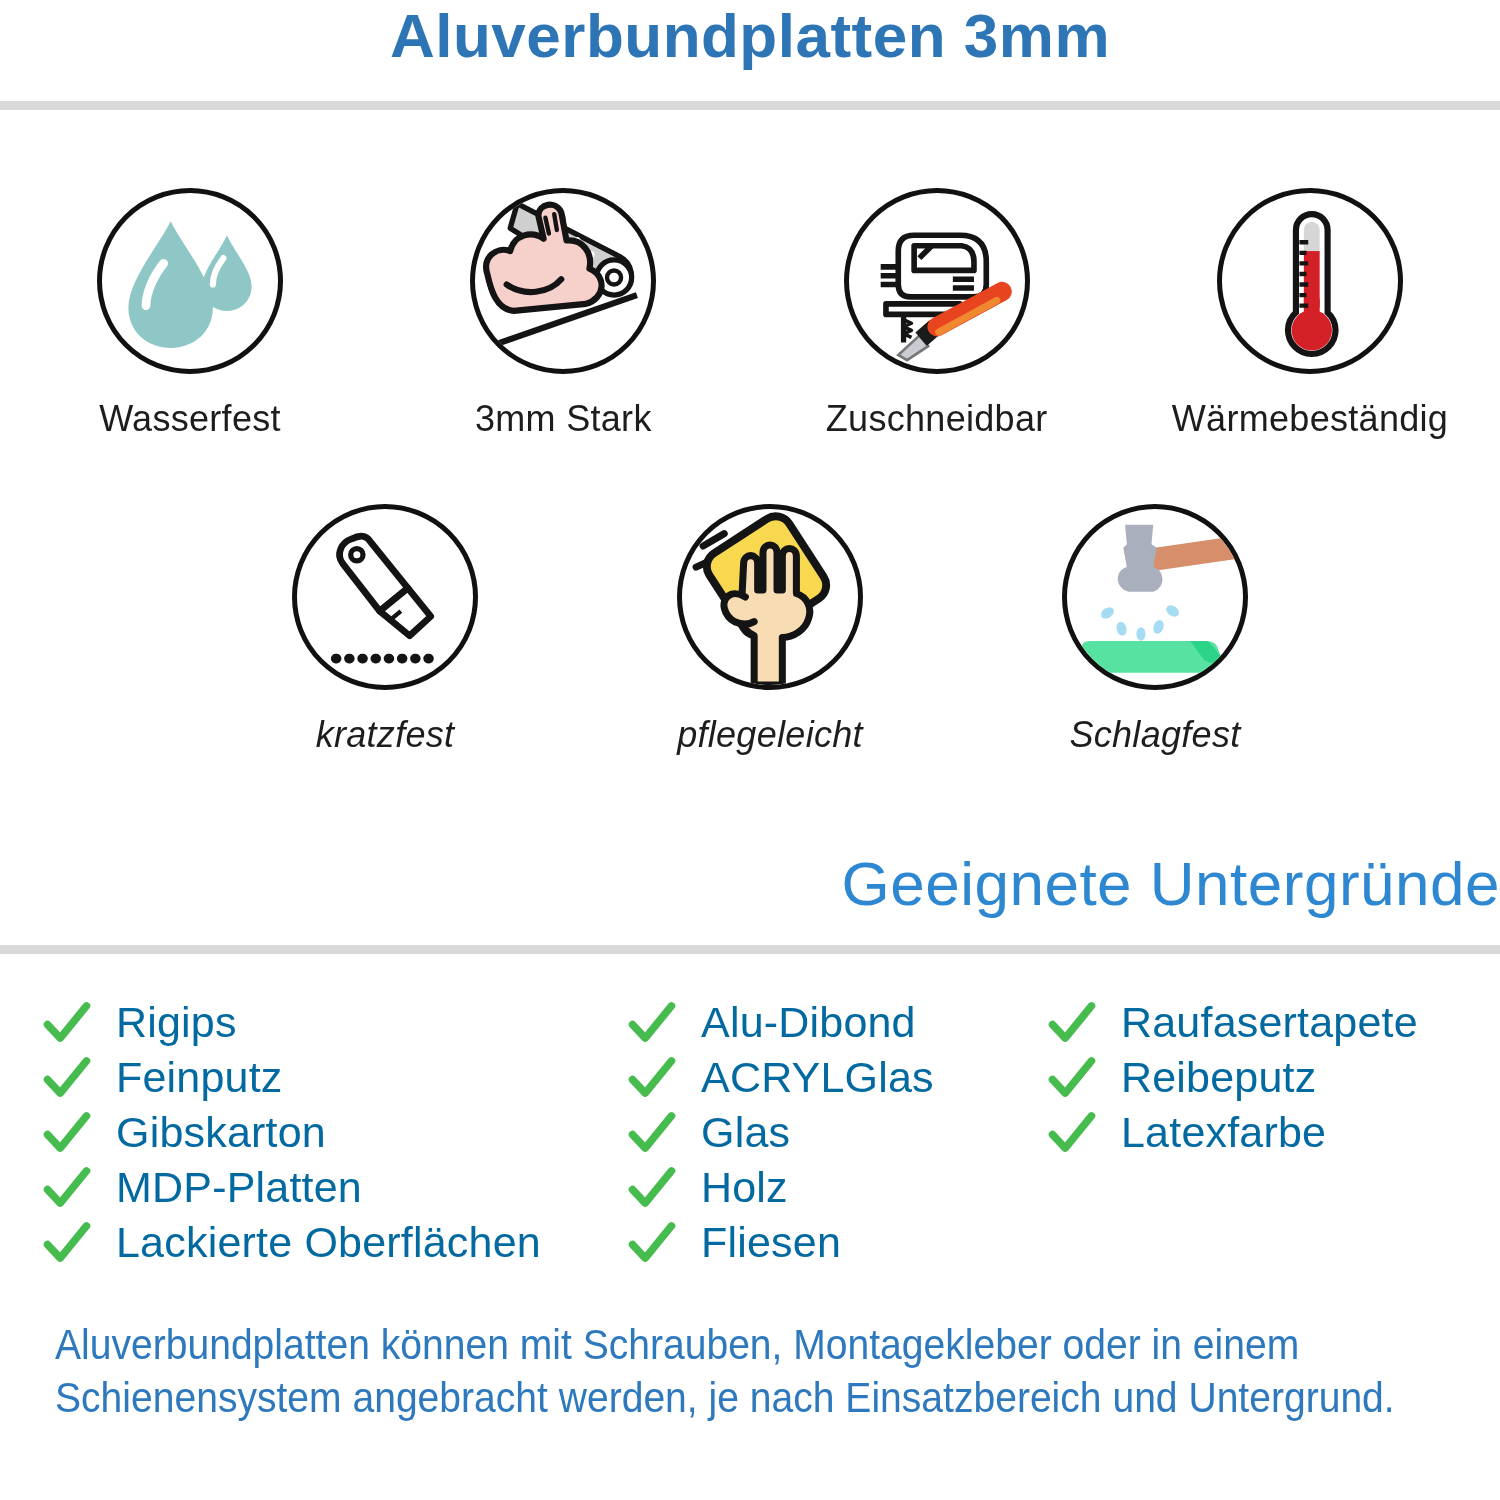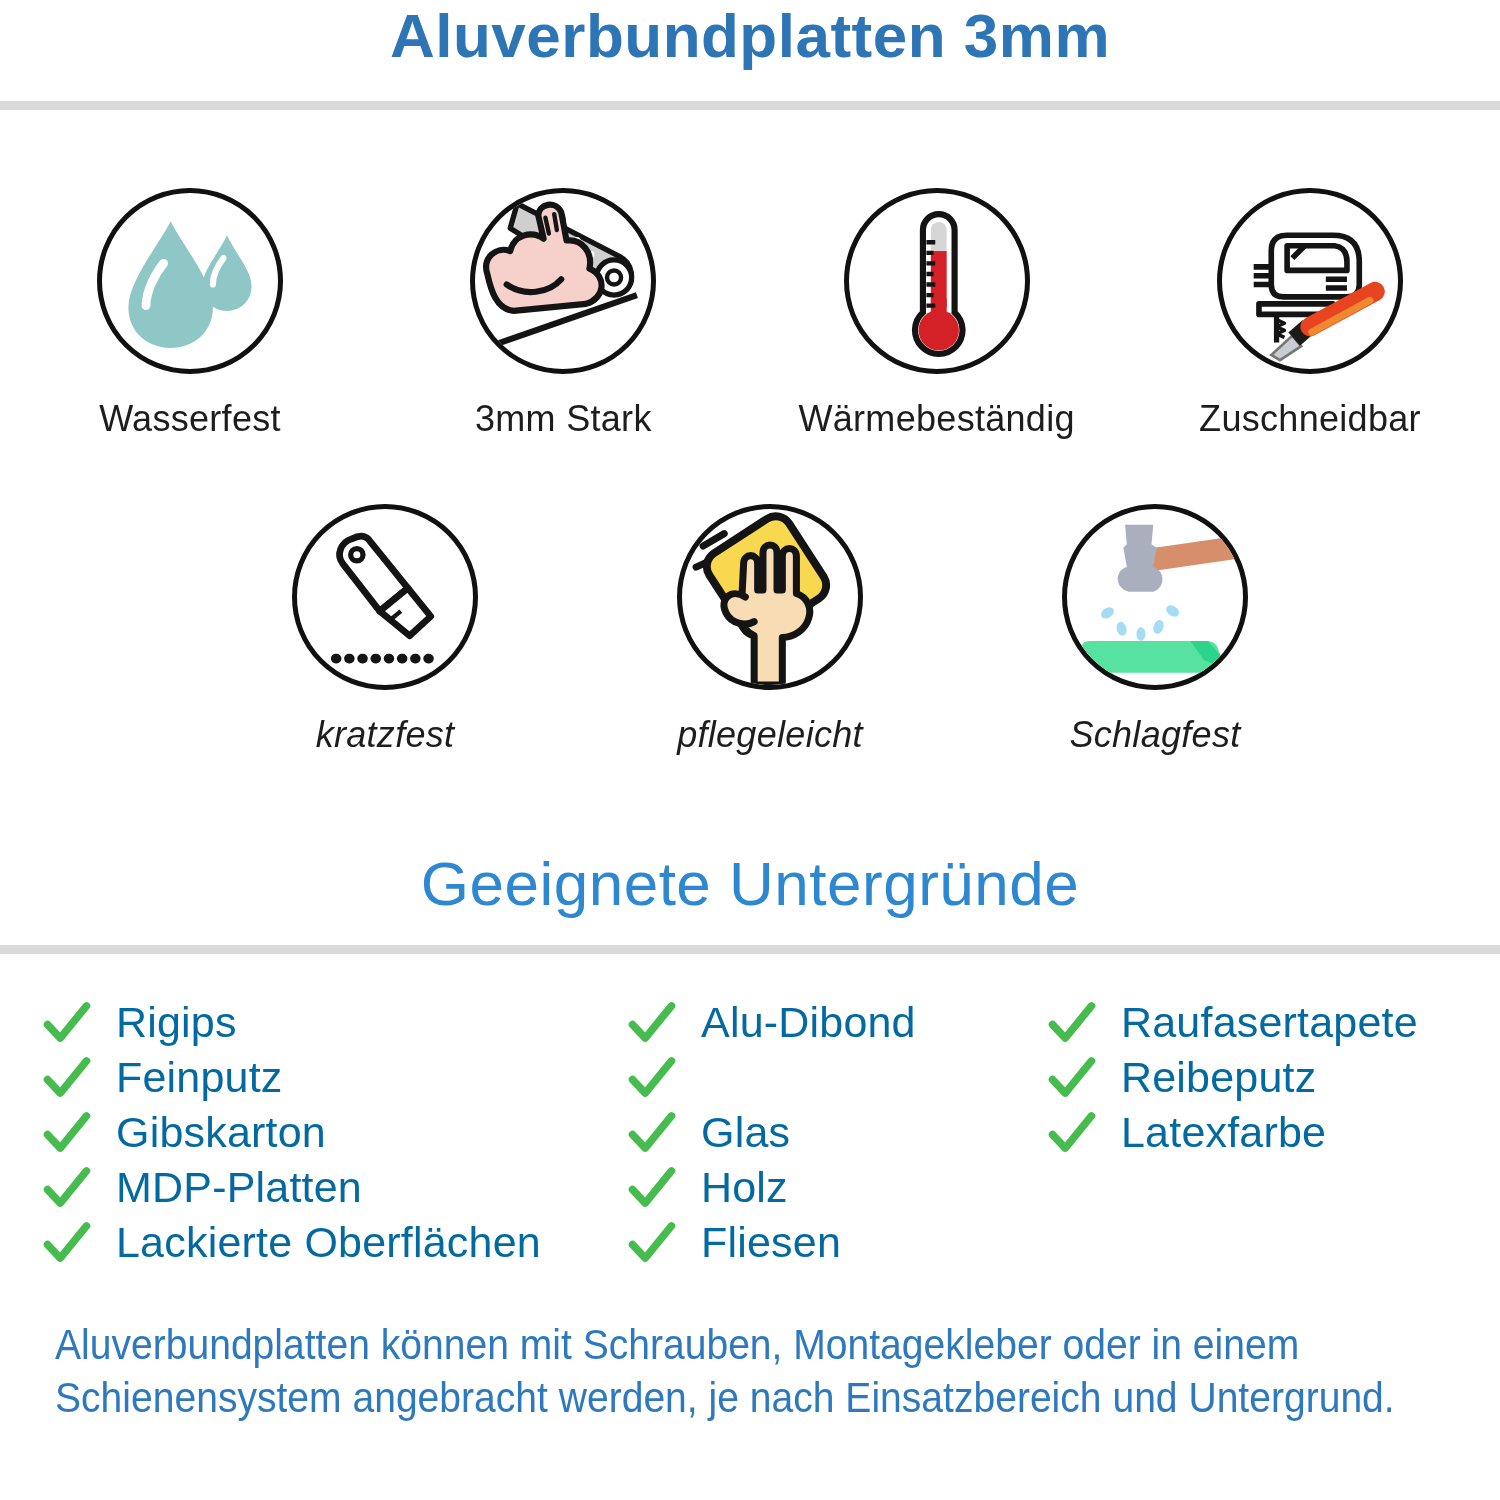--- a/index.html
+++ b/index.html
@@ -10,21 +10,21 @@
     font-family:"Liberation Sans", sans-serif;
     overflow:hidden; position:relative;
   }
   .title1 {
     margin:0; 
     text-align:center;
     font-size:62px; font-weight:600;
     color:#2E75B6; letter-spacing:0.5px;
   }
   .title2 {
-    margin:92px 0 11px; text-align:center;
+    margin:92px 0 11px; text-align:right;
     font-size:62px; font-weight:500;
     color:#2E87D1; letter-spacing:0.5px;
   }
   .divider { height:9px; background:#D9D9D9; margin-top:30px; }
   .divider.d2 { margin-top:26px; }
 
   .features-row1 {
     display:flex; justify-content:space-between;
     padding:0 14px; margin-top:78px;
   }
@@ -93,34 +93,20 @@
         <circle cx="48" cy="20" r="2" fill="#fff"></circle>
         <circle cx="58" cy="27" r="2" fill="#fff"></circle>
         <circle cx="66" cy="35" r="2" fill="#fff"></circle>
         <path d="M6 88 L92 58" stroke="#141414" stroke-width="3.5" fill="none"></path>
         <path d="M7 46 C4 37 12 30 20 33 C22 24 32 21 39 26 L36 13 C36 6 46 4 49 11 L52 27 C61 26 67 34 65 43 C75 47 74 60 63 63 L22 67 C12 66 9 55 7 46 Z" fill="#F6D0CA" stroke="#141414" stroke-width="3.5" stroke-linejoin="round"></path>
         <path d="M40 14 l2 9 M45 12 l1.5 9 M50 13 l1 9" stroke="#141414" stroke-width="2.5" fill="none" stroke-linecap="round"></path>
         <path d="M18 52 C28 59 42 57 49 49" stroke="#141414" stroke-width="3.5" fill="none" stroke-linecap="round"></path>
       </svg>
     </div>
     <span class="feature-label">3mm Stark</span>
-  </div>
-
-  <div class="feature">
-    <div class="circle">
-      <svg viewBox="0 0 100 100">
-        <path d="M42 21 A9 9 0 0 1 60 21 L60 67.9 A13.5 13.5 0 1 1 42 67.9 Z" fill="#fff" stroke="#141414" stroke-width="3.5"></path>
-        <path d="M46.5 21 a4.5 4.5 0 0 1 9 0 L55.5 34 L46.5 34 Z" fill="#D6D6D6"></path>
-        <rect x="46.5" y="33" width="9" height="32" fill="#D32127"></rect>
-        <rect x="46.5" y="60" width="9" height="10" fill="#D32127"></rect>
-        <circle cx="51" cy="78" r="11.5" fill="#D32127"></circle>
-        <path d="M44 28 h5 M44 34 h4 M44 40 h5 M44 46 h4 M44 52 h5 M44 58 h4 M44 64 h5" stroke="#141414" stroke-width="2.5"></path>
-      </svg>
-    </div>
-    <span class="feature-label">Wärmebeständig</span>
   </div>
 
   <div class="feature">
     <div class="circle">
       <svg viewBox="0 0 100 100">
         <g fill="none" stroke="#141414" stroke-width="3.2" stroke-linejoin="round">
           <path d="M28 52 L28 33 Q28 24 37 24 L63 24 Q78 24 78 39 L78 52 Q78 59 71 59 L35 59 Q28 59 28 52 Z"></path>
           <path d="M37 30 L64 30 Q71 31 71 39 L71 44 L37 44 Z"></path>
           <path d="M40 37 L47 30"></path>
           <path d="M18 42 H28 M18 47 H28 M18 52 H28"></path>
@@ -130,20 +116,34 @@
           <path d="M31 72 l4.5 2 l-4.5 2 l4.5 2 l-4.5 2 l4.5 2" stroke-width="2"></path>
         </g>
         <polygon points="28,92 40,81 45,87 33,95" fill="#C9CDD2" stroke="#777" stroke-width="1.5"></polygon>
         <path d="M41 83 L49 76" stroke="#1b1b1b" stroke-width="10"></path>
         <path d="M50 76 L87 56" stroke="#E8441F" stroke-width="11" stroke-linecap="round"></path>
         <path d="M51 79 L84 61" stroke="#F0882F" stroke-width="4" stroke-linecap="round"></path>
       </svg>
     </div>
     <span class="feature-label">Zuschneidbar</span>
   </div>
+
+  <div class="feature">
+    <div class="circle">
+      <svg viewBox="0 0 100 100">
+        <path d="M42 21 A9 9 0 0 1 60 21 L60 67.9 A13.5 13.5 0 1 1 42 67.9 Z" fill="#fff" stroke="#141414" stroke-width="3.5"></path>
+        <path d="M46.5 21 a4.5 4.5 0 0 1 9 0 L55.5 34 L46.5 34 Z" fill="#D6D6D6"></path>
+        <rect x="46.5" y="33" width="9" height="32" fill="#D32127"></rect>
+        <rect x="46.5" y="60" width="9" height="10" fill="#D32127"></rect>
+        <circle cx="51" cy="78" r="11.5" fill="#D32127"></circle>
+        <path d="M44 28 h5 M44 34 h4 M44 40 h5 M44 46 h4 M44 52 h5 M44 58 h4 M44 64 h5" stroke="#141414" stroke-width="2.5"></path>
+      </svg>
+    </div>
+    <span class="feature-label">Wärmebeständig</span>
+  </div>
 </div>
 
 <div class="features-row2">
 
   <div class="feature">
     <div class="circle">
       <svg viewBox="0 0 100 100">
         <g fill="#fff" stroke="#141414" stroke-width="3.8" stroke-linejoin="round">
           <path d="M31 17 C25 19 22 26 26 31 L47 58 L63 45 L42 19 C39 14 35 15 31 17 Z"></path>
           <circle cx="34" cy="26" r="3.5" stroke-width="3"></circle>
@@ -228,20 +228,21 @@
     <div class="sub-item">
       <svg class="check" viewBox="0 0 60 52">
           <path d="M7 29 L22 45 L53 7" fill="none" stroke="#47BC4E" stroke-width="9" stroke-linecap="round" stroke-linejoin="round"></path>
         </svg>
       <span class="sub-label">Alu-Dibond</span>
     </div>
     <div class="sub-item">
       <svg class="check" viewBox="0 0 60 52">
           <path d="M7 29 L22 45 L53 7" fill="none" stroke="#47BC4E" stroke-width="9" stroke-linecap="round" stroke-linejoin="round"></path>
         </svg>
+      <span class="sub-label">ACRYLGlas</span>
     </div>
     <div class="sub-item">
       <svg class="check" viewBox="0 0 60 52">
           <path d="M7 29 L22 45 L53 7" fill="none" stroke="#47BC4E" stroke-width="9" stroke-linecap="round" stroke-linejoin="round"></path>
         </svg>
       <span class="sub-label">Glas</span>
     </div>
     <div class="sub-item">
       <svg class="check" viewBox="0 0 60 52">
           <path d="M7 29 L22 45 L53 7" fill="none" stroke="#47BC4E" stroke-width="9" stroke-linecap="round" stroke-linejoin="round"></path>

